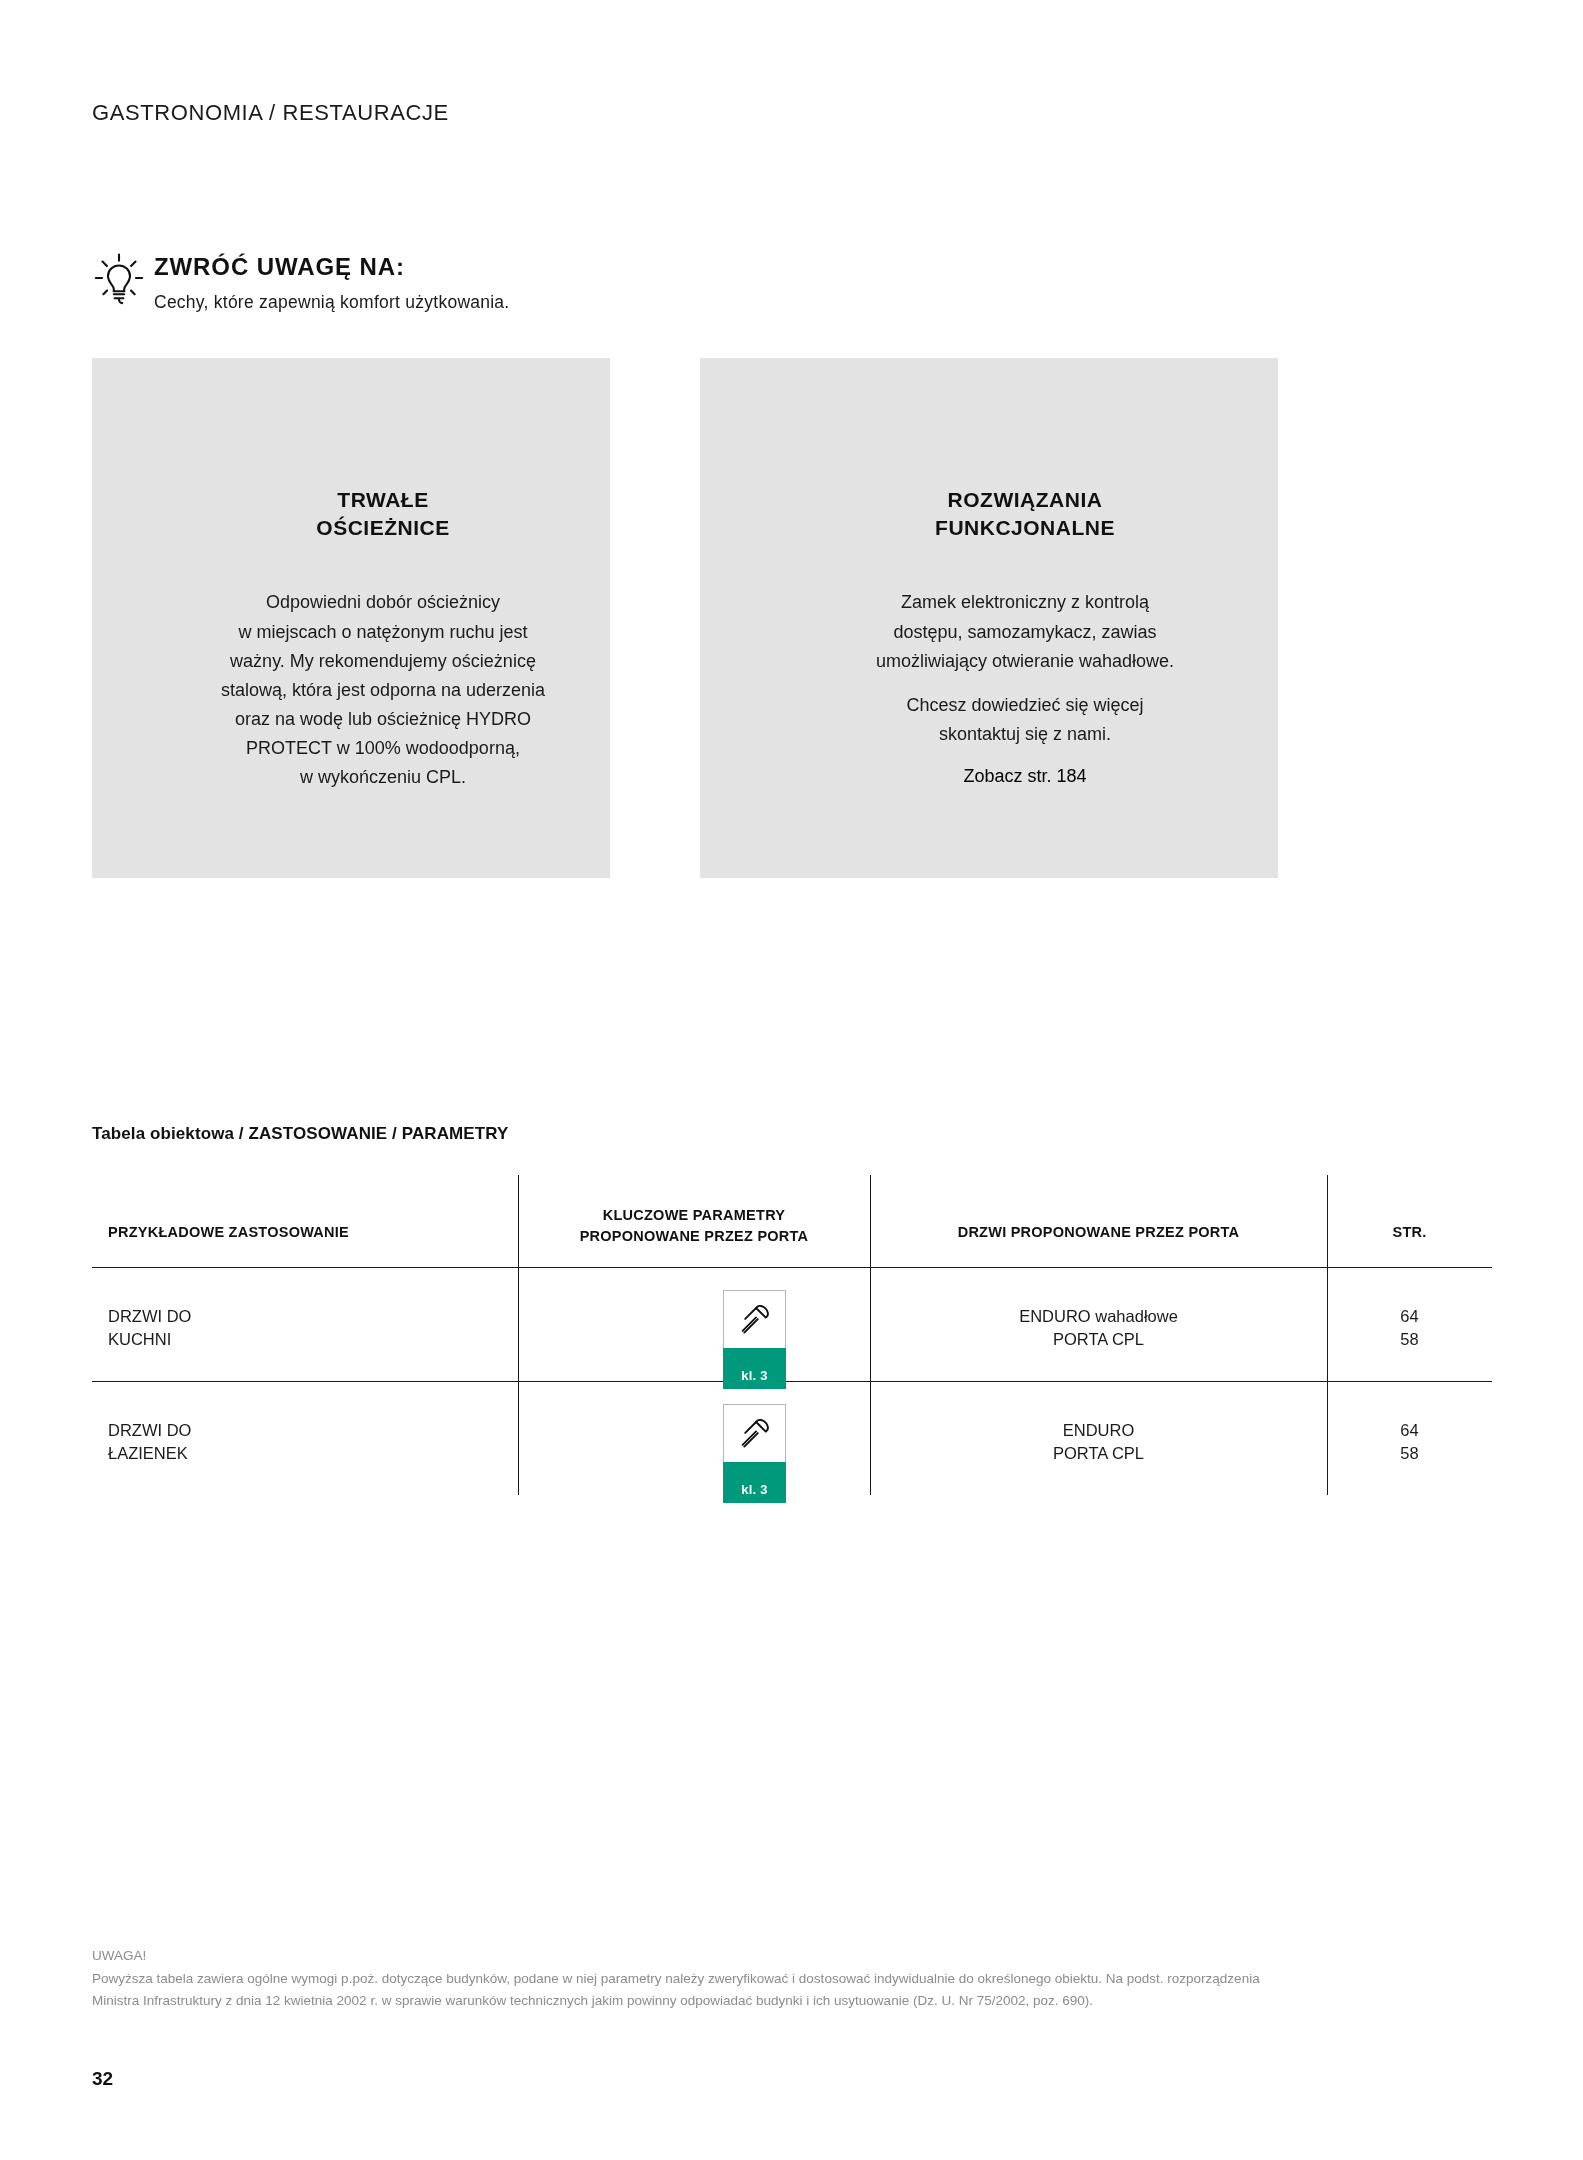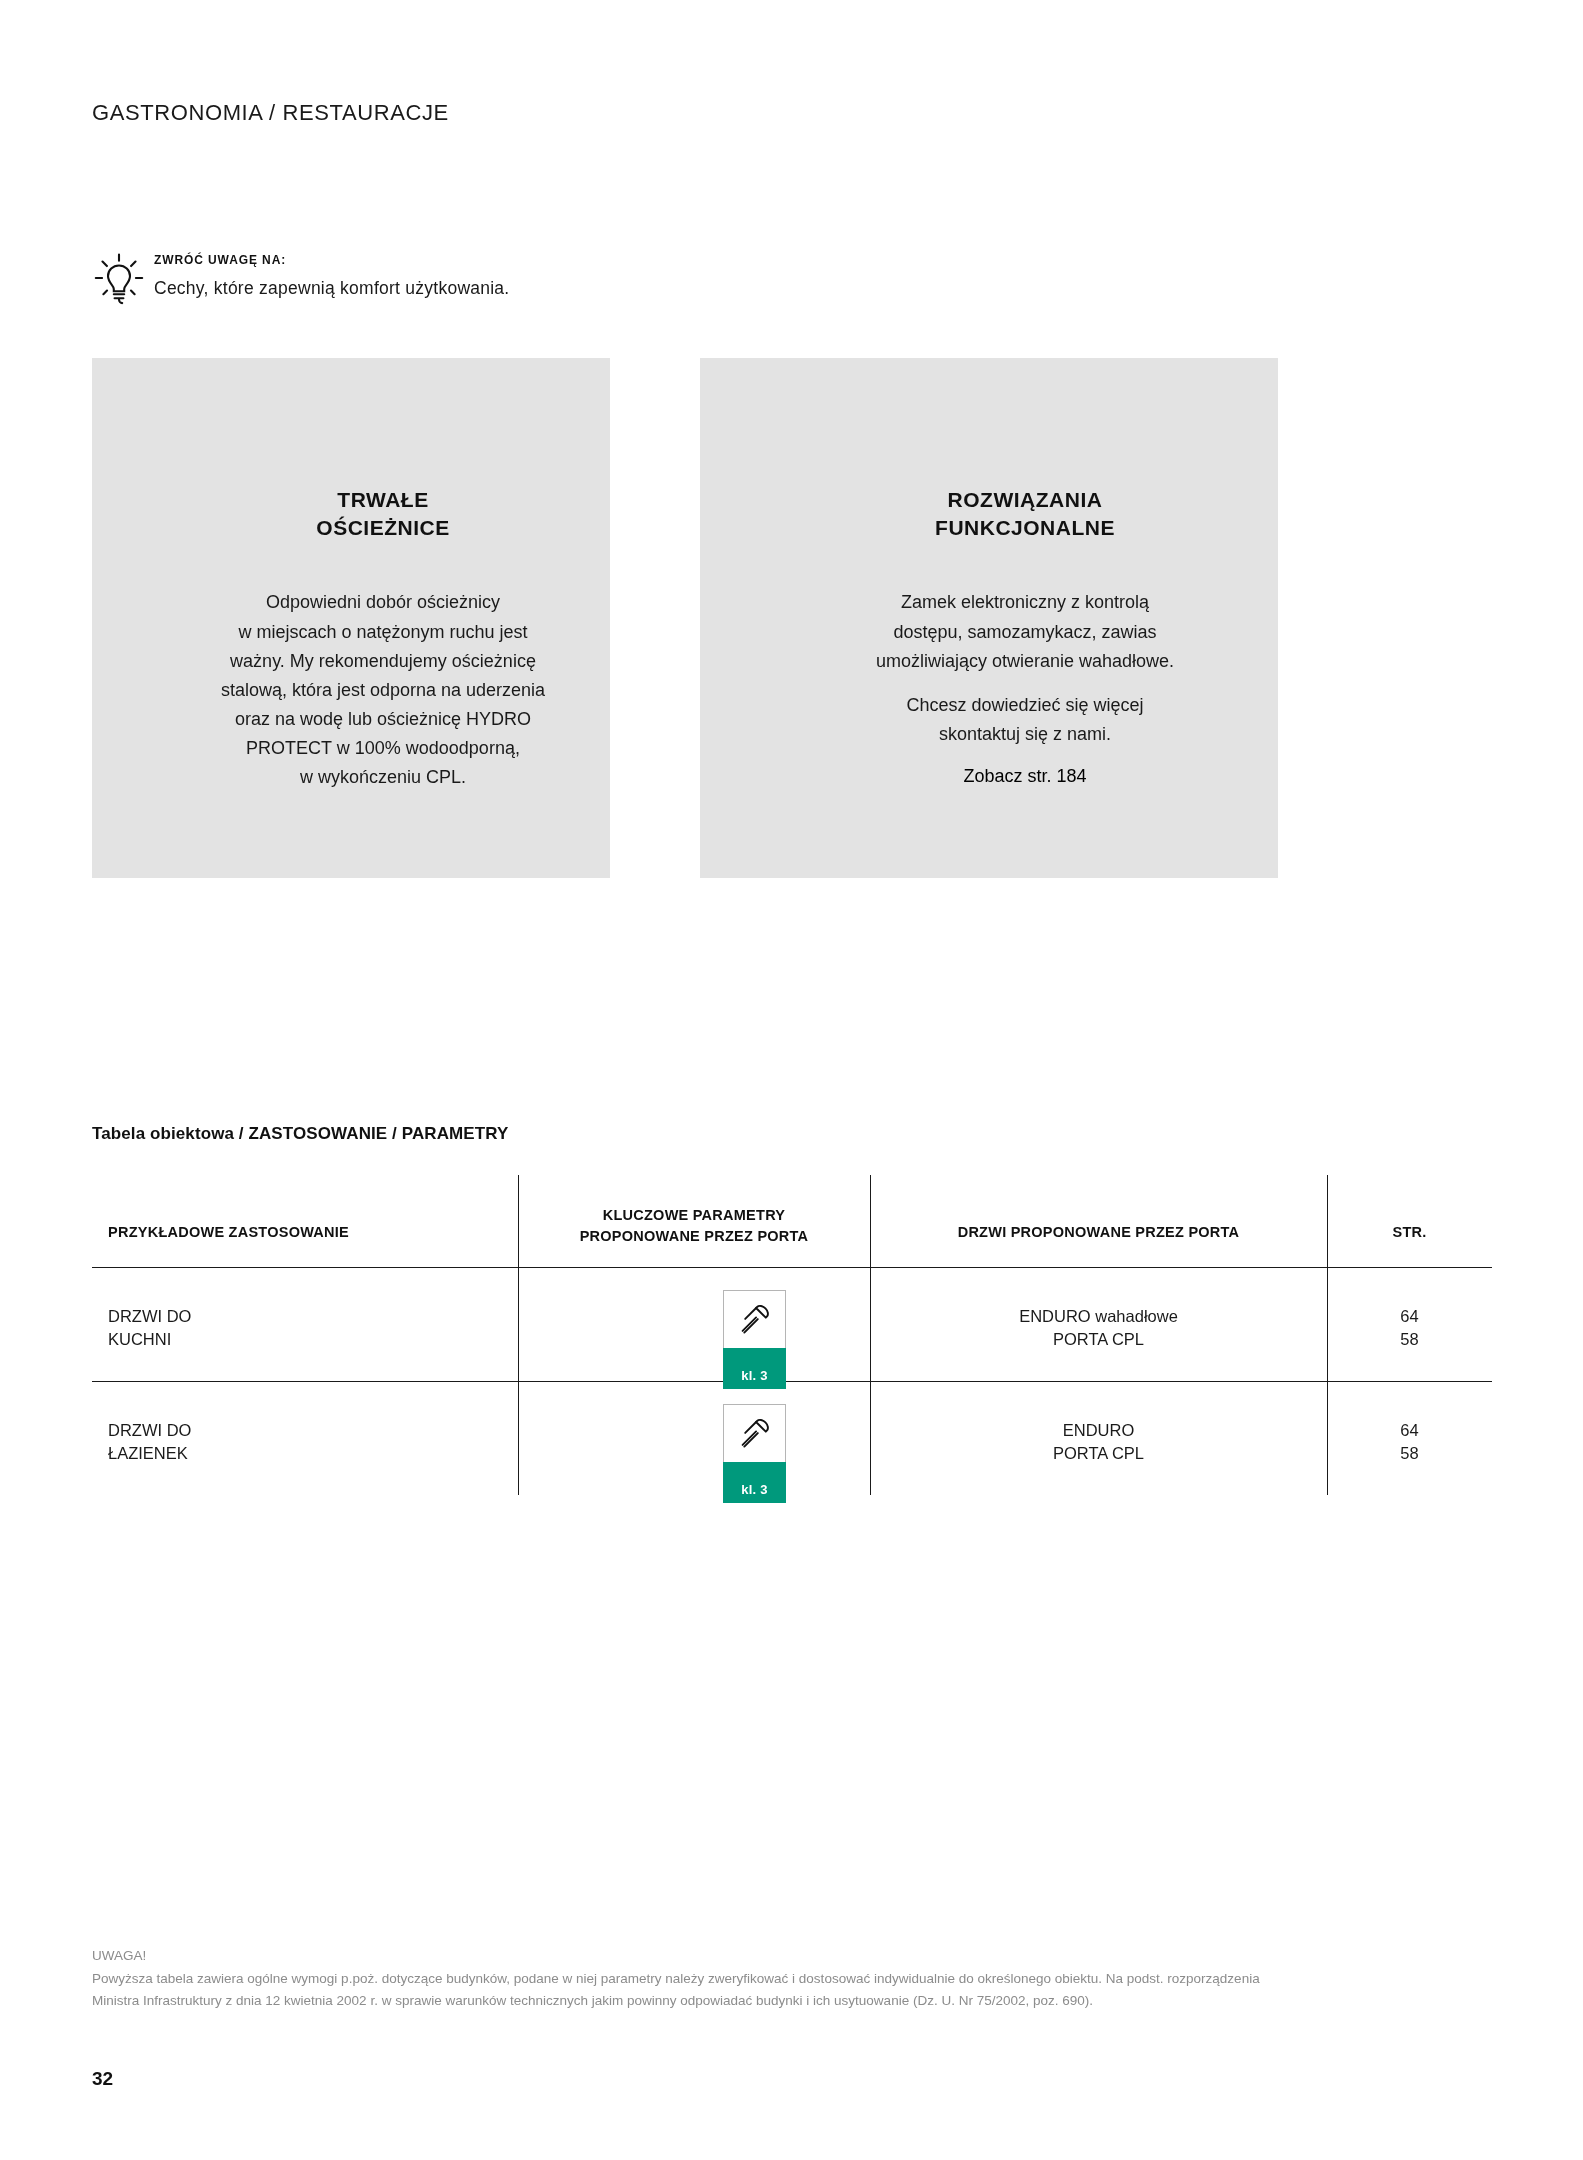--- a/index.html
+++ b/index.html
@@ -28,21 +28,21 @@
   .notice {
     position:absolute;
     left:92px; top:247px;
     display:flex;
     align-items:flex-start;
   }
   .notice-icon { width:62px; flex:0 0 62px; padding-top:2px; }
   .notice-icon svg { display:block; }
   .notice-text { padding-top:6px; }
   .notice-title {
-    font-size:12px;
+    font-size:24px;
     font-weight:bold;
     letter-spacing:0.9px;
     color:#111;
     margin-bottom:11px;
   }
   .notice-sub {
     font-size:17.5px;
     font-weight:400;
     letter-spacing:0.25px;
     color:#1a1a1a;

